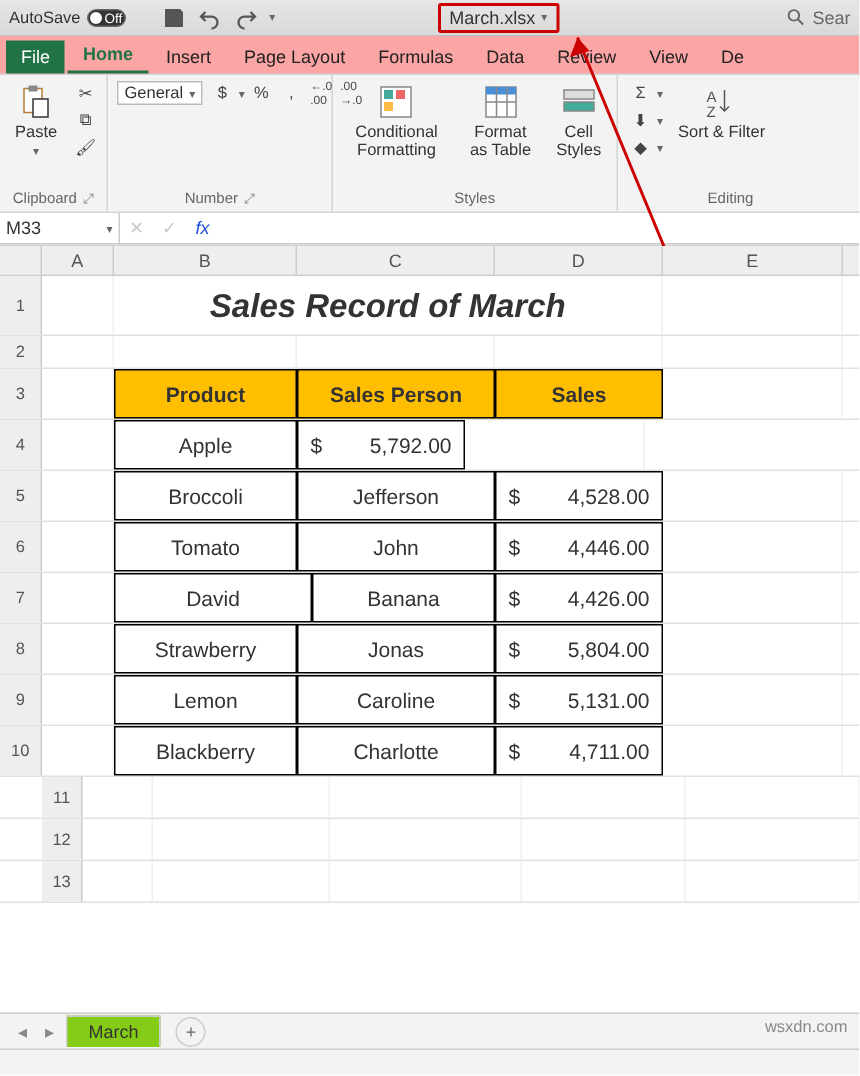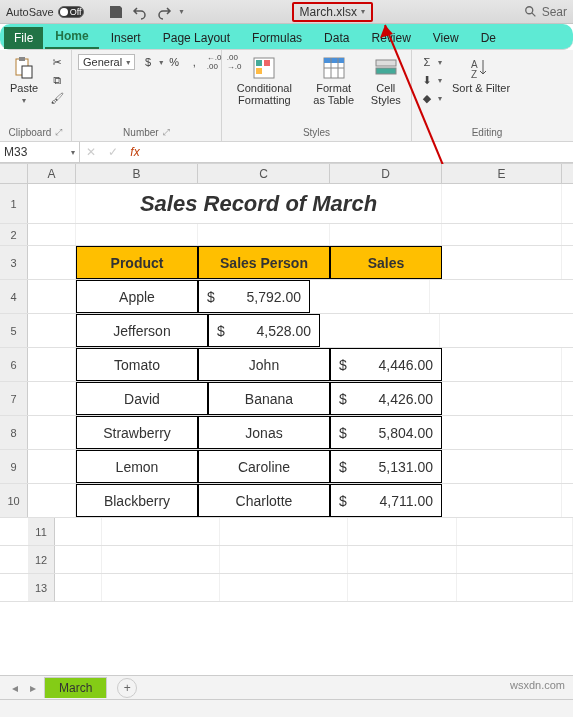--- a/index.html
+++ b/index.html
@@ -8,21 +8,21 @@
 
 .titlebar { height: 24px; background: linear-gradient(#e6e6e6,#d9d9d9); display: flex; align-items: center; padding: 0 6px; gap: 8px; border-bottom: 1px solid #c4c4c4; }
 .autosave { display: flex; align-items: center; gap: 4px; font-size: 11px; }
 .switch { width: 26px; height: 12px; border: 1px solid #666; border-radius: 7px; display: flex; align-items: center; padding: 0 1px; background: #333; }
 .switch .knob { width: 8px; height: 8px; background: #fff; border-radius: 50%; }
 .tb-icon { width: 16px; height: 16px; display: flex; align-items: center; justify-content: center; color: #444; }
 .filename-box { margin-left: 100px; border: 2px solid #c00; padding: 1px 6px; display: flex; align-items: center; gap: 4px; border-radius: 2px; }
 .search-area { margin-left: auto; display: flex; align-items: center; gap: 4px; color: #666; }
 
 
-.menubar { height: 26px; display: flex; align-items: flex-end; padding: 0 4px; border-bottom: 1px solid #d4d4d4; gap: 2px; background: #5eead4; border-radius: 10px; }
+.menubar { height: 26px; display: flex; align-items: flex-end; padding: 0 4px; border-bottom: 1px solid #d4d4d4; gap: 2px; background: #fca5a5; }
 .menuitem { padding: 4px 10px; font-size: 12px; color: #222; cursor: pointer; }
 .menuitem.file { background: #217346; color: #fff; }
 .menuitem.active { border-bottom: 2px solid #217346; color: #217346; font-weight: 600; }
 
 
 .ribbon { height: 92px; background: #f3f3f3; display: flex; border-bottom: 1px solid #d4d4d4; }
 .group { border-right: 1px solid #d4d4d4; display: flex; flex-direction: column; justify-content: space-between; padding: 4px 6px 1px 6px; }
 .group-label { font-size: 10px; color: #666; text-align: left; padding: 2px 0; display: flex; justify-content: center; align-items: center; gap: 4px; }
 .group-body { display: flex; align-items: flex-start; gap: 6px; flex: 1; }
 .big-btn { display: flex; flex-direction: column; align-items: center; justify-content: center; gap: 2px; padding: 2px 4px; cursor: pointer; font-size: 11px; }
@@ -30,21 +30,21 @@
 .stack { display: flex; flex-direction: column; gap: 2px; }
 .mini { width: 18px; height: 16px; display: flex; align-items: center; justify-content: center; font-size: 11px; color: #444; cursor: pointer; }
 .dropdown { border: 1px solid #bbb; background: #fff; padding: 1px 4px; font-size: 11px; display: flex; align-items: center; justify-content: space-between; gap: 4px; }
 .row { display: flex; gap: 2px; align-items: center; }
 .launcher { font-size: 9px; color: #888; cursor: pointer; }
 
 
 .formula-row { height: 22px; display: flex; border-bottom: 1px solid #d4d4d4; }
 .namebox { width: 80px; border: 1px solid #ccc; border-left: none; border-top: none; padding: 2px 4px; font-size: 12px; display: flex; align-items: center; justify-content: space-between; }
 .fx-icons { display: flex; align-items: center; border-bottom: 1px solid #ccc; }
-.fx-icons span { width: 22px; text-align: center; color: #c2410c; }
+.fx-icons span { width: 22px; text-align: center; color: #1d4ed8; }
 .formula-input { flex: 1; border-bottom: 1px solid #ccc; }
 
 
 .arrow-svg { position: absolute; top: 20px; left: 365px; pointer-events: none; }
 .file-name-label { position: absolute; top: 170px; left: 430px; color: #c00; font-weight: bold; font-size: 14px; }
 
 
 .grid-wrap { position: relative; }
 .col-headers { display: flex; height: 20px; background: #eee; border-bottom: 1px solid #ccc; }
 .sel-all { width: 28px; border-right: 1px solid #ccc; background: #eee; }
@@ -308,20 +308,21 @@
           <div class="cell col-B data-cell">Apple</div>
           <div class="cell col-D money-cell">
             <span class="cur">$</span>
             <span class="val">5,792.00</span>
           </div>
           <div class="cell col-E"></div>
         </div>
         <div class="g-row rN">
           <div class="row-h">5</div>
           <div class="cell col-A"></div>
+          <div class="cell col-B data-cell">Broccoli</div>
           <div class="cell col-C data-cell">Jefferson</div>
           <div class="cell col-D money-cell">
             <span class="cur">$</span>
             <span class="val">4,528.00</span>
           </div>
           <div class="cell col-E"></div>
         </div>
         <div class="g-row rN">
           <div class="row-h">6</div>
           <div class="cell col-A"></div>

